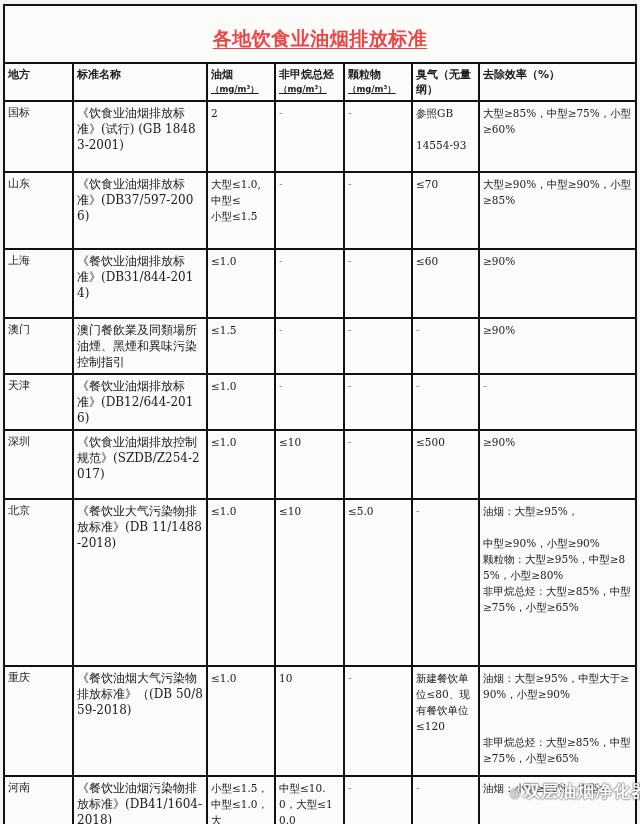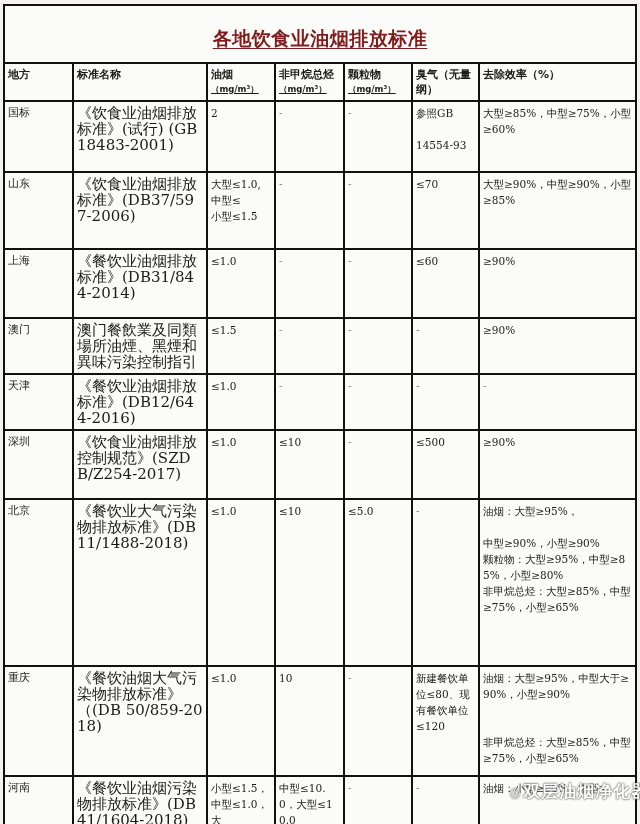--- a/index.html
+++ b/index.html
@@ -16,42 +16,42 @@
     background: #fbfbf9;
   }
   .title-band {
     height: 56px; border-bottom: 2px solid #111;
     display: flex; align-items: center; justify-content: center;
   }
   .title {
     font-family: "DejaVu Sans", "Liberation Sans", sans-serif;
     font-size: 19px; font-weight: bold; letter-spacing: 0.5px;
     text-decoration: underline; text-underline-offset: 3px;
-    margin-top: 10px; color: #7f1d1d;
+    margin-top: 10px; color: #ef4444;
   }
   table {
     border-collapse: collapse; table-layout: fixed; width: 630px;
     font-size: 10.5px; line-height: 16px;
   }
   col.c0 { width: 68px; } col.c1 { width: 134px; } col.c2 { width: 68px; }
   col.c3 { width: 69px; } col.c4 { width: 68px; } col.c5 { width: 67px; } col.c6 { width: 156px; }
   th, td {
     border: 2px solid #111; vertical-align: top; text-align: left;
     padding: 3px 3px; overflow: hidden; word-break: break-all;
   }
   tr:first-child th, tr:first-child td { border-top: none; }
   th:first-child, td:first-child { border-left: none; }
   th:last-child, td:last-child { border-right: none; }
   th {
     font-family: "DejaVu Sans", "Liberation Sans", sans-serif;
     font-weight: bold; font-size: 11px; line-height: 15px;
   }
   th .unit { display: block; text-align: left; font-size: 8.5px; text-decoration: underline; }
   td.region { font-family: "DejaVu Sans", "Liberation Sans", sans-serif; font-size: 11px; }
-  td.std { font-size: 15px; }
+  td.std { font-size: 12px; }
   .dash { color: #888; }
   .line { display: block; }
   .gap { display: block; height: 16px; }
   .watermark {
     position: absolute; left: 478px; top: 780px;
     font-family: "DejaVu Sans", "Liberation Sans", sans-serif;
     font-size: 17px; color: #fff; font-weight: bold;
     text-shadow: 0 0 2px #555, 0 0 1px #333;
     letter-spacing: 1px; white-space: nowrap; padding-left: 31px;
   }

